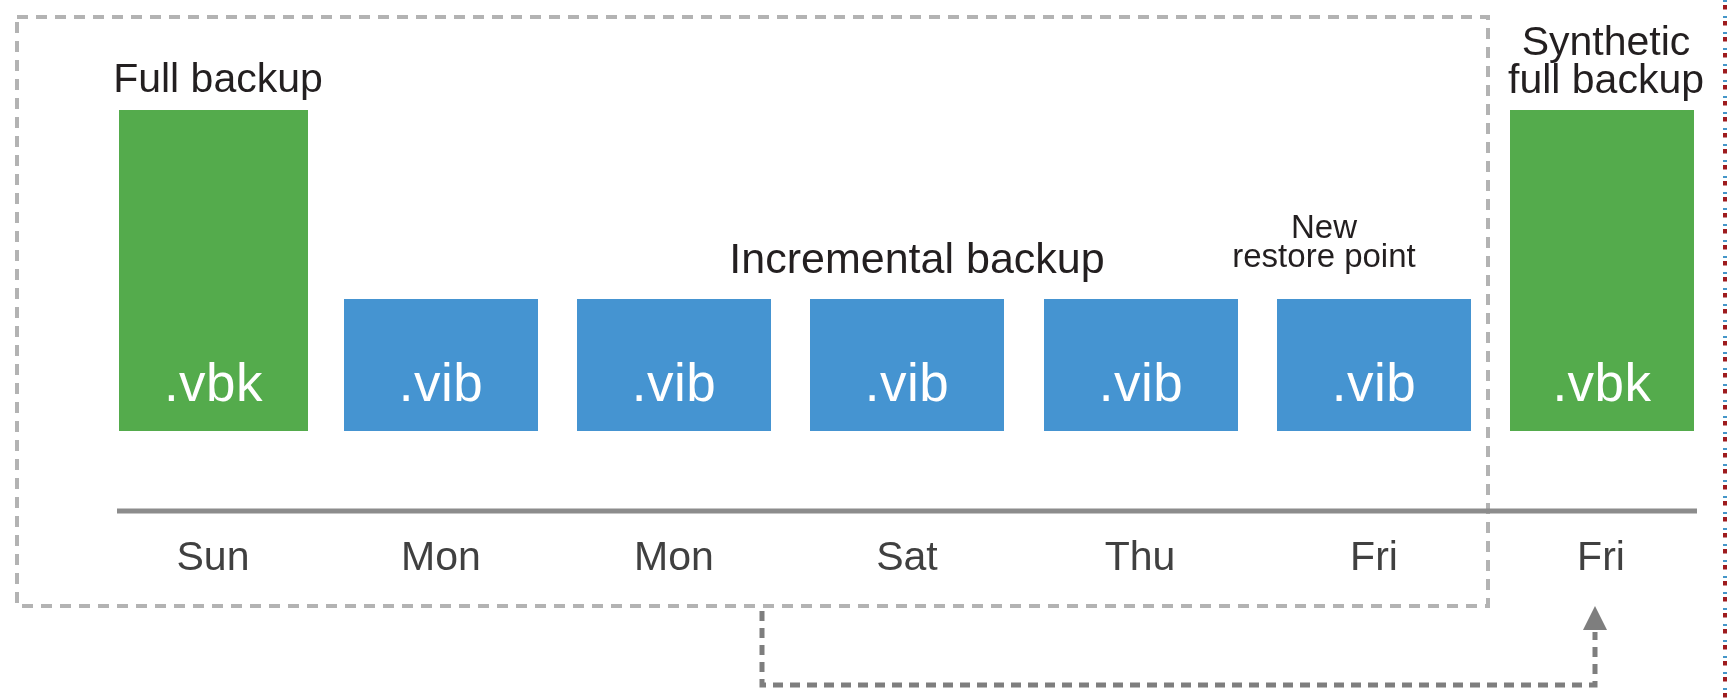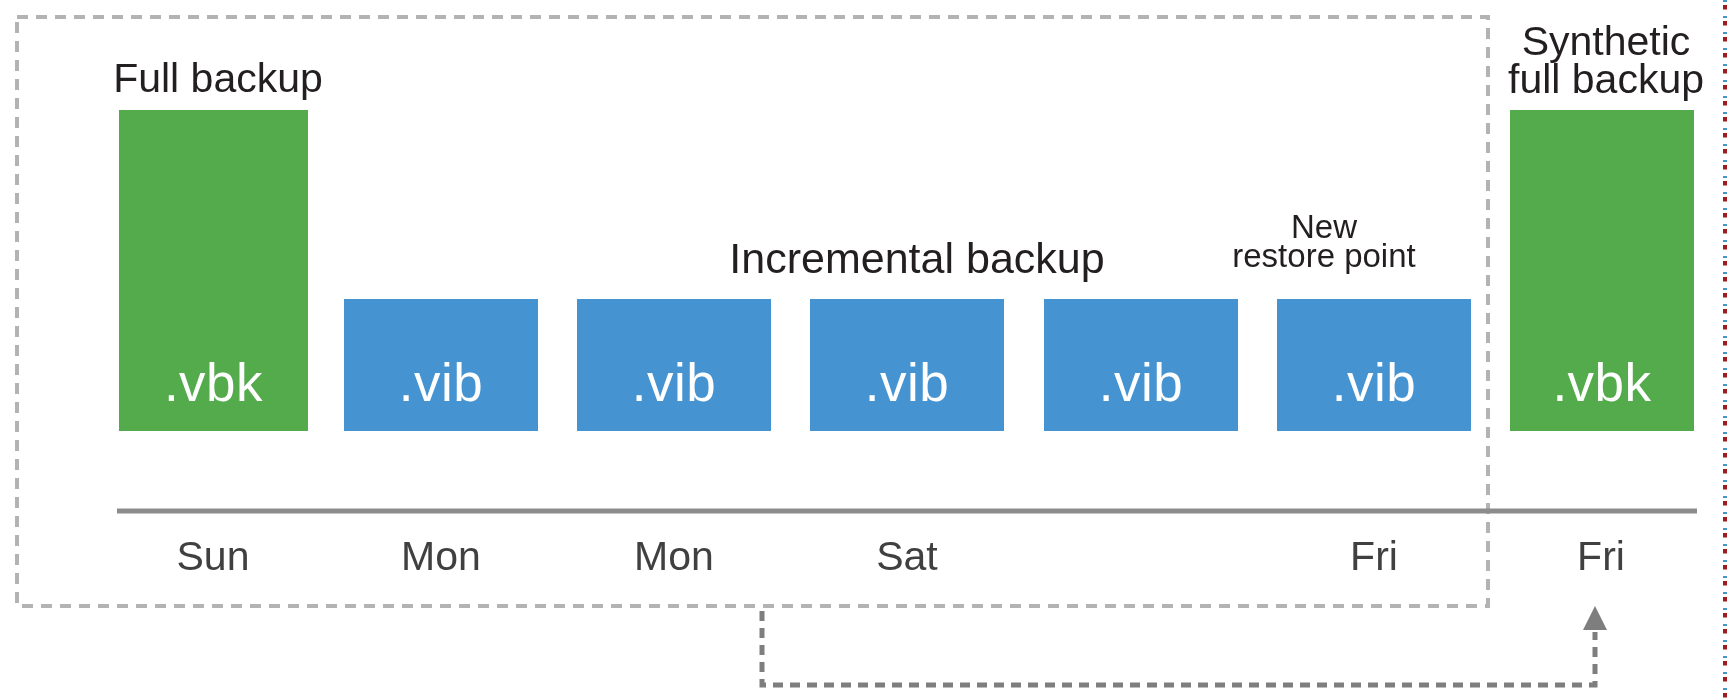--- a/index.html
+++ b/index.html
@@ -84,16 +84,17 @@
 
   <div class="lbl lbl-syn">
     <div>Synthetic</div>
     <div>full backup</div>
   </div>
 
   <div class="day" style="left:113px;">Sun</div>
   <div class="day" style="left:341px;">Mon</div>
   <div class="day" style="left:574px;">Mon</div>
   <div class="day" style="left:807px;">Sat</div>
+  <div class="day" style="left:1040px;">Thu</div>
   <div class="day" style="left:1274px;">Fri</div>
   <div class="day" style="left:1501px;">Fri</div>
 
 </div>
 
 </body></html>

